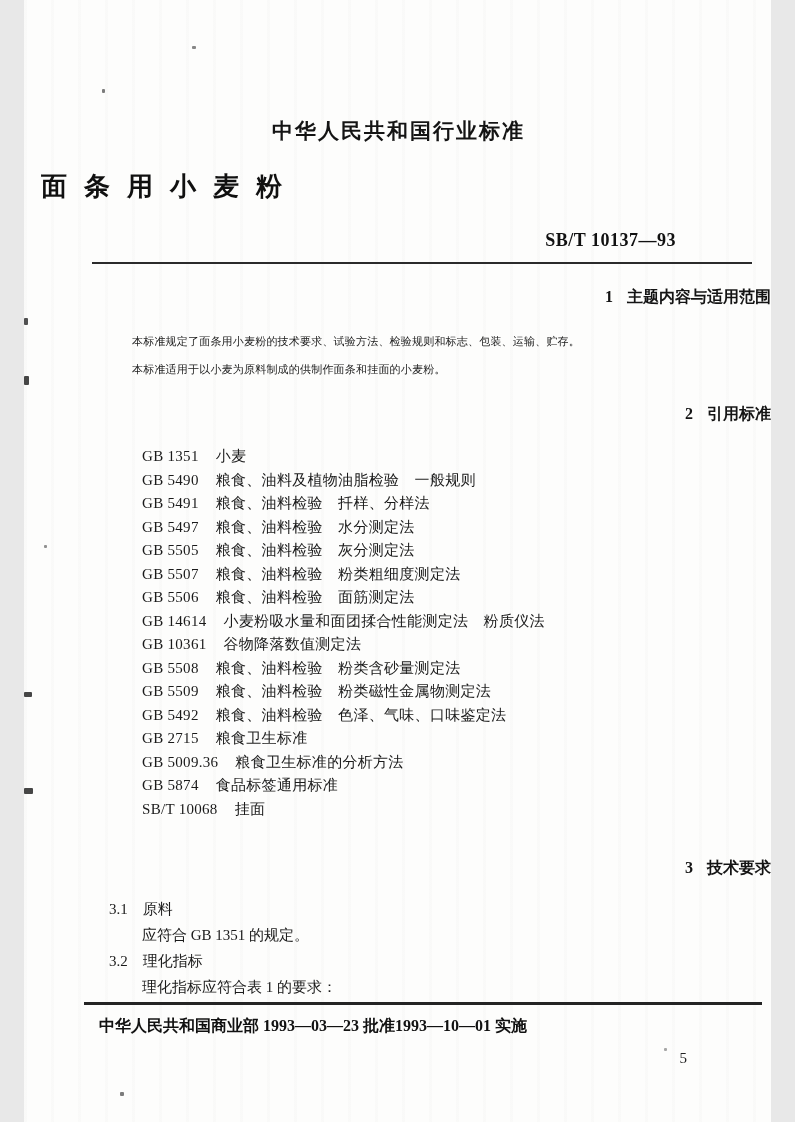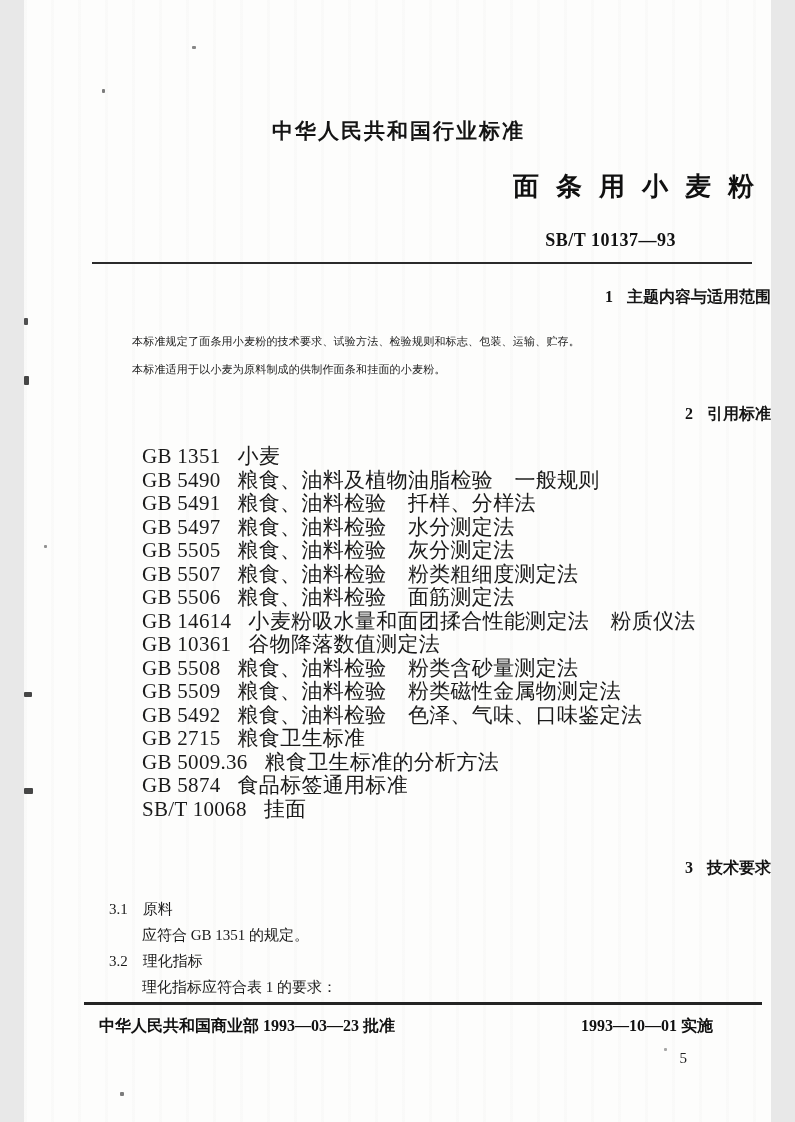--- a/index.html
+++ b/index.html
@@ -20,21 +20,21 @@
     text-align:center;
     font-weight:700;
     font-size:21px;
     line-height:22px;
     letter-spacing:2px;
     text-indent:2px;
     color:#141414;
   }
   .doc-title{
     margin-top:31px;
-    text-align:right;
+    text-align:left;
     font-weight:700;
     font-size:26px;
     line-height:27px;
     letter-spacing:17px;
     text-indent:17px;
     color:#101010;
   }
   .standard-no{
     margin-top:31px;
     text-align:right;
@@ -67,21 +67,21 @@
     margin:20px 0 0 108px;
     width:624px;
     font-size:11px;
     line-height:28px;
     letter-spacing:0.2px;
     color:#1a1a1a;
   }
   
   .ref-list{
     margin:21px 0 0 118px;
-    font-size:21px;
+    font-size:15px;
     line-height:23.5px;
     letter-spacing:0.3px;
     color:#1a1a1a;
   }
   .ref-code{margin-right:17px;}
   
   .subsecs{
     margin:18px 0 0 85px;
     font-size:15px;
     line-height:26px;
@@ -90,21 +90,21 @@
   .sub-num{margin-right:15px;}
   .sub-body{margin-left:33px;}
   
   .rule-bottom{
     margin:2px 0 0 60px;
     width:678px;height:3px;
     background:#242424;
   }
   .footer-row{
     display:flex;
-    justify-content:space-between;
+    justify-content:flex-start;
     margin:11px 58px 0 75px;
     font-weight:700;
     font-size:16px;
     line-height:20px;
     color:#111;
   }
   .page-num{
     margin-top:14px;
     text-align:right;
     padding-right:84px;

